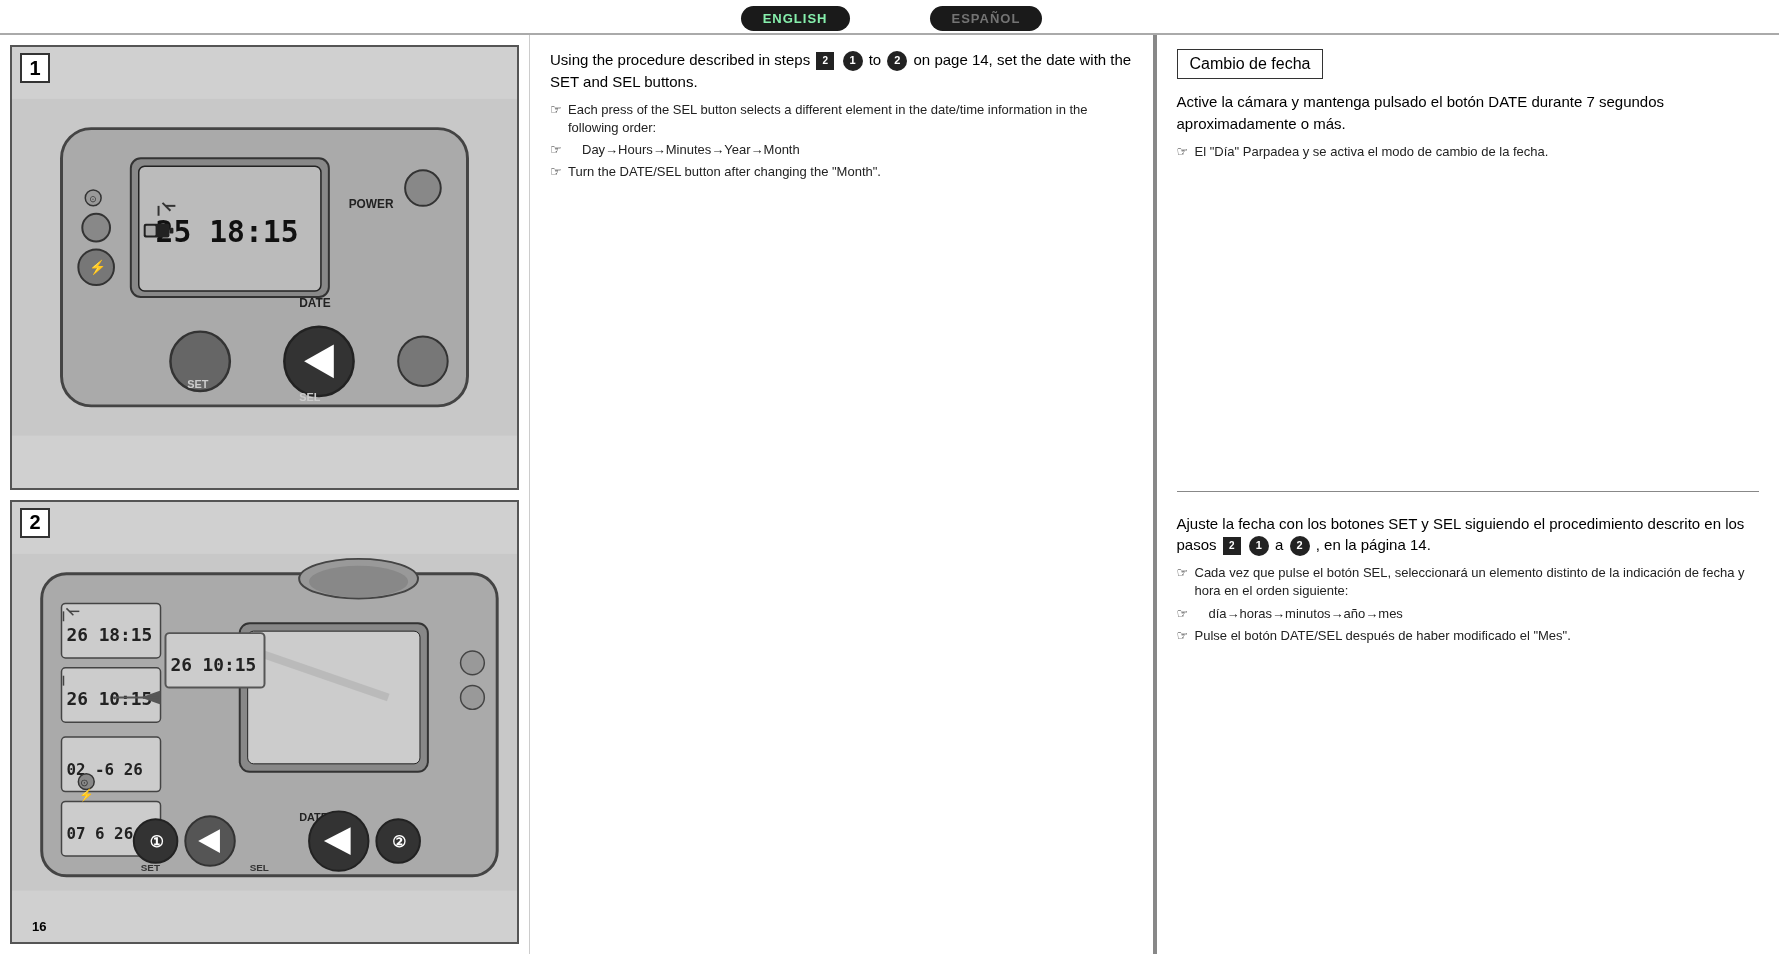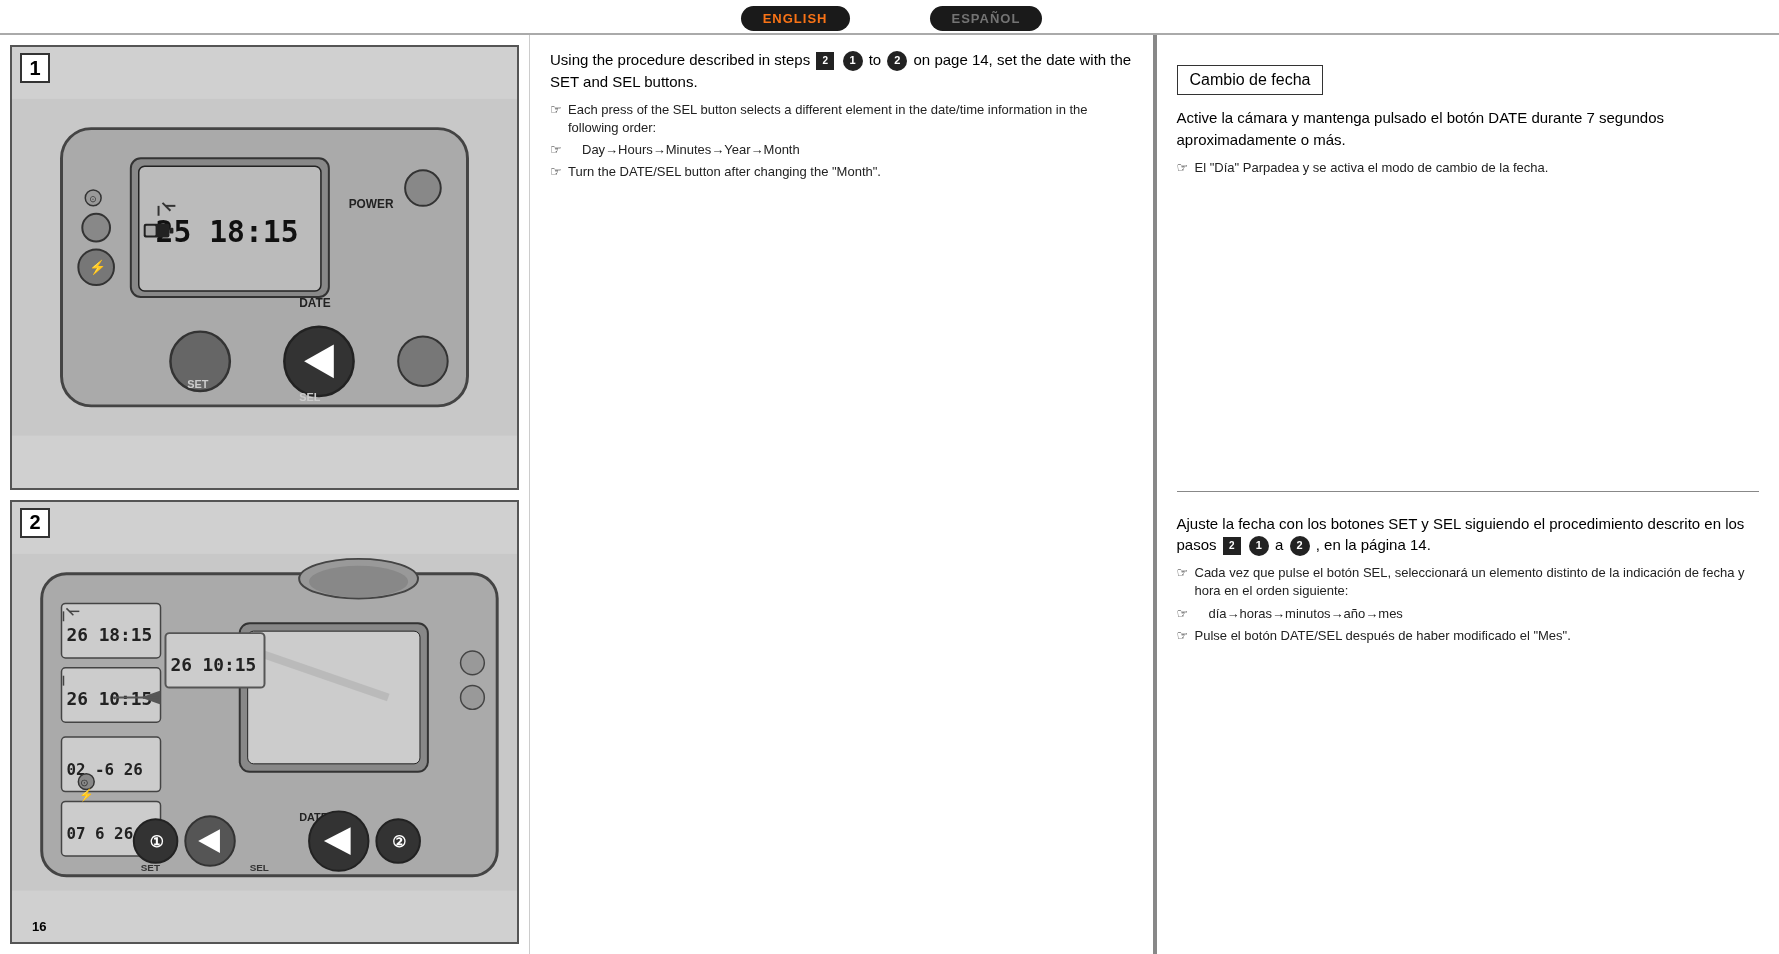--- a/index.html
+++ b/index.html
@@ -36,21 +36,21 @@
       flex: 1;
       border-right: 2px solid #888;
       padding: 0 20px;
       display: flex;
       flex-direction: column;
     }
 
     
     .col-spanish {
       flex: 1;
-      padding: 16px 20px;
+      padding: 0 20px;
       display: flex;
       flex-direction: column;
       gap: 7px;
     }
 
     
     .illus-box {
       border: 2px solid #555;
       background: #d0d0d0;
       position: relative;
@@ -166,21 +166,21 @@
       justify-content: space-around;
       padding: 6px 0 2px 0;
       background: #fff;
     }
   </style>
 </head>
 <body>
 
 <div class="header-row">
   <div style="flex:1; display:flex; justify-content:flex-end; padding-right:40px; align-items:center;">
-    <div class="lang-pill" style="background:#1a1a1a; color:#f97316; font-weight:bold; font-size:13px; padding:5px 22px; border-radius:20px; letter-spacing:1px;">ENGLISH</div>
+    <div class="lang-pill" style="background:#1a1a1a; color:#86efac; font-weight:bold; font-size:13px; padding:5px 22px; border-radius:20px; letter-spacing:1px;">ENGLISH</div>
   </div>
   <div style="flex:1; display:flex; justify-content:flex-start; padding-left:40px; align-items:center;">
     <div class="lang-pill" style="background:#1a1a1a; color:#737373; font-weight:bold; font-size:13px; padding:5px 22px; border-radius:20px; letter-spacing:1px;">ESPAÑOL</div>
   </div>
 </div>
 
 <div class="main-content">
 
   <div class="col-illustrations" style="position:relative;">
 

